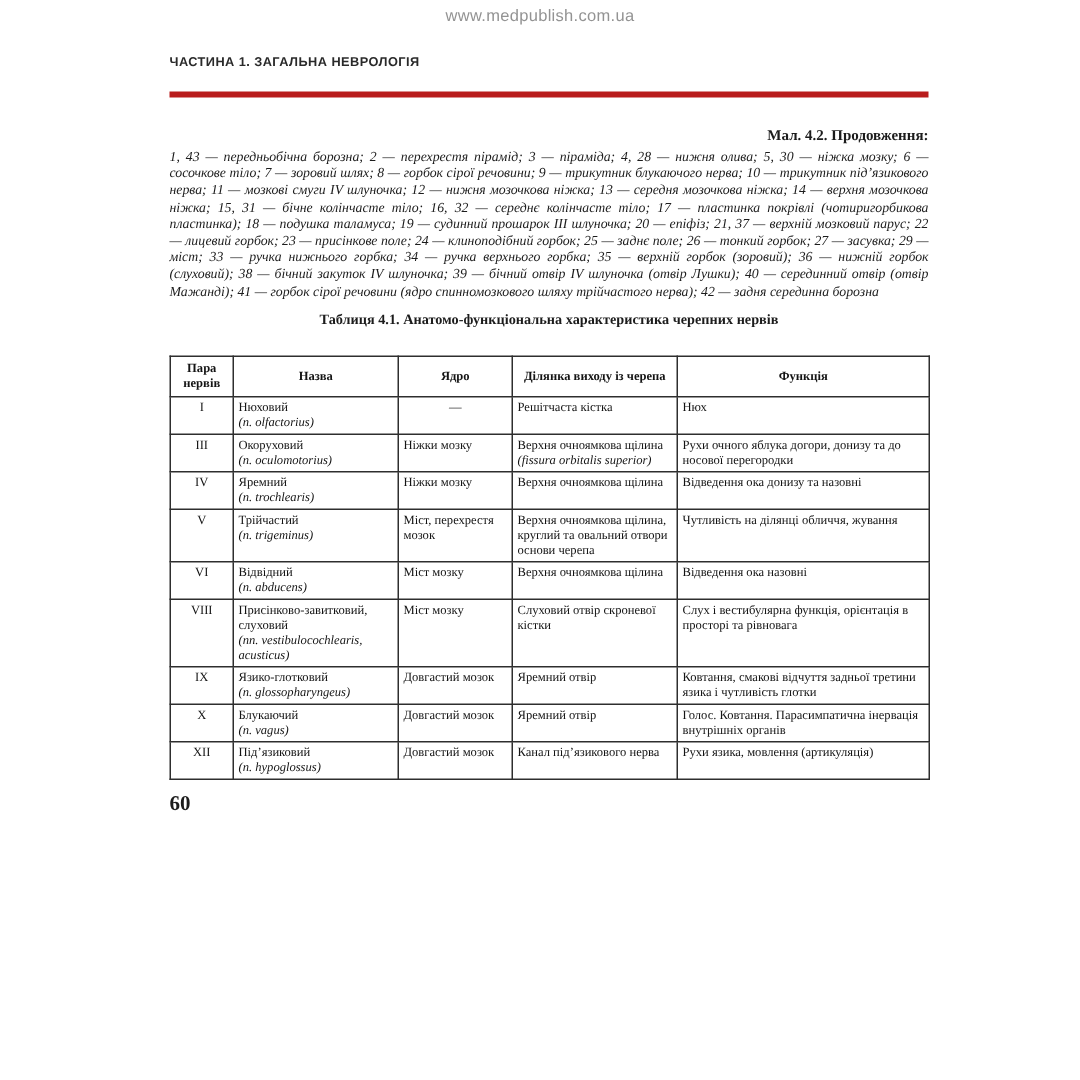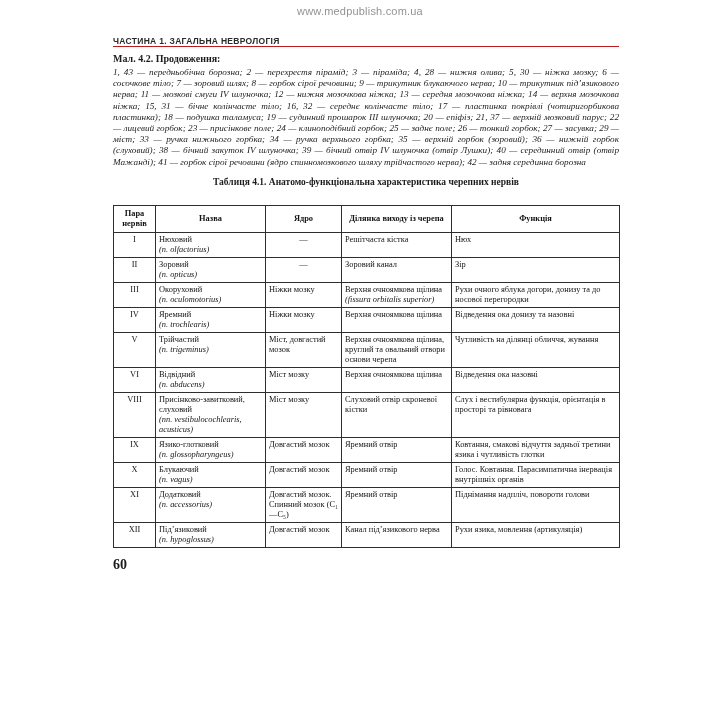--- a/index.html
+++ b/index.html
@@ -11,25 +11,25 @@
     position:absolute; top:5px; left:0; width:100%;
     text-align:center; font-family:"Liberation Sans", sans-serif;
     font-size:11px; color:#939393; letter-spacing:0.2px;
   }
 
   .content { position:absolute; left:113px; top:36px; width:506px; }
 
   .chapter-header {
     font-family:"Liberation Sans", sans-serif; font-weight:bold;
     font-size:8.5px; letter-spacing:0.3px; color:#2a2a2a;
-    padding-bottom:0; border-bottom:1px solid #b91c1c;
+    padding-bottom:15px; border-bottom:4px solid #b91c1c;
   }
 
   .figure-caption-title {
-    text-align:left; font-weight:bold; font-size:10px; margin-top:6px;
+    text-align:right; font-weight:bold; font-size:10px; margin-top:20px;
   }
 
   .figure-legend {
     font-style:italic; font-size:9.2px; line-height:11.2px;
     text-align:justify; margin-top:3px; color:#1c1c1c;
   }
 
   .table-title {
     text-align:center; font-weight:bold; font-size:9.5px;
     margin-top:9px; margin-bottom:18px;
@@ -97,44 +97,37 @@
       </thead>
       <tbody>
           <tr>
             <td class="c-num">I</td>
             <td class="c-name"><span>Нюховий </span><br><i>(n. olfactorius)</i></td>
             <td class="c-nucleus c-dash">—</td>
             <td class="c-exit">Решітчаста кістка</td>
             <td class="c-function">Нюх</td>
           </tr>
           <tr>
-            <td class="c-num">II</td>
-            <td class="c-name"><span>Зоровий </span><br><i>(n. opticus)</i></td>
-            <td class="c-nucleus c-dash">—</td>
-            <td class="c-exit">Зоровий канал</td>
-            <td class="c-function">Зір</td>
-          </tr>
-          <tr>
             <td class="c-num">III</td>
             <td class="c-name"><span>Окоруховий </span><br><i>(n. oculomotorius)</i></td>
             <td class="c-nucleus">Ніжки мозку</td>
             <td class="c-exit">Верхня очноямкова щілина <i>(fissura orbitalis superior)</i></td>
             <td class="c-function">Рухи очного яблука догори, донизу та до носової перегородки</td>
           </tr>
           <tr>
             <td class="c-num">IV</td>
             <td class="c-name"><span>Яремний </span><br><i>(n. trochlearis)</i></td>
             <td class="c-nucleus">Ніжки мозку</td>
             <td class="c-exit">Верхня очноямкова щілина</td>
             <td class="c-function">Відведення ока донизу та назовні</td>
           </tr>
           <tr>
             <td class="c-num">V</td>
             <td class="c-name"><span>Трійчастий </span><br><i>(n. trigeminus)</i></td>
-            <td class="c-nucleus">Міст, довгастий мозок</td>
+            <td class="c-nucleus">Міст, перехрестя мозок</td>
             <td class="c-exit">Верхня очноямкова щілина, круглий та овальний отвори основи черепа</td>
             <td class="c-function">Чутливість на ділянці обличчя, жування</td>
           </tr>
           <tr>
             <td class="c-num">VI</td>
             <td class="c-name"><span>Відвідний </span><br><i>(n. abducens)</i></td>
             <td class="c-nucleus">Міст мозку</td>
             <td class="c-exit">Верхня очноямкова щілина</td>
             <td class="c-function">Відведення ока назовні</td>
           </tr>
@@ -153,27 +146,20 @@
             <td class="c-function">Ковтання, смакові відчуття задньої третини язика і чутливість глотки</td>
           </tr>
           <tr>
             <td class="c-num">X</td>
             <td class="c-name"><span>Блукаючий </span><br><i>(n. vagus)</i></td>
             <td class="c-nucleus">Довгастий мозок</td>
             <td class="c-exit">Яремний отвір</td>
             <td class="c-function">Голос. Ковтання. Парасимпатична інервація внутрішніх органів</td>
           </tr>
           <tr>
-            <td class="c-num">XI</td>
-            <td class="c-name"><span>Додатковий </span><br><i>(n. accessorius)</i></td>
-            <td class="c-nucleus">Довгастий мозок. Спинний мозок (C₁—C₅)</td>
-            <td class="c-exit">Яремний отвір</td>
-            <td class="c-function">Піднімання надпліч, повороти голови</td>
-          </tr>
-          <tr>
             <td class="c-num">XII</td>
             <td class="c-name"><span>Під’язиковий </span><br><i>(n. hypoglossus)</i></td>
             <td class="c-nucleus">Довгастий мозок</td>
             <td class="c-exit">Канал під’язикового нерва</td>
             <td class="c-function">Рухи язика, мовлення (артикуляція)</td>
           </tr>
         </tbody>
     </table>
 
     <div class="page-number">60</div>

